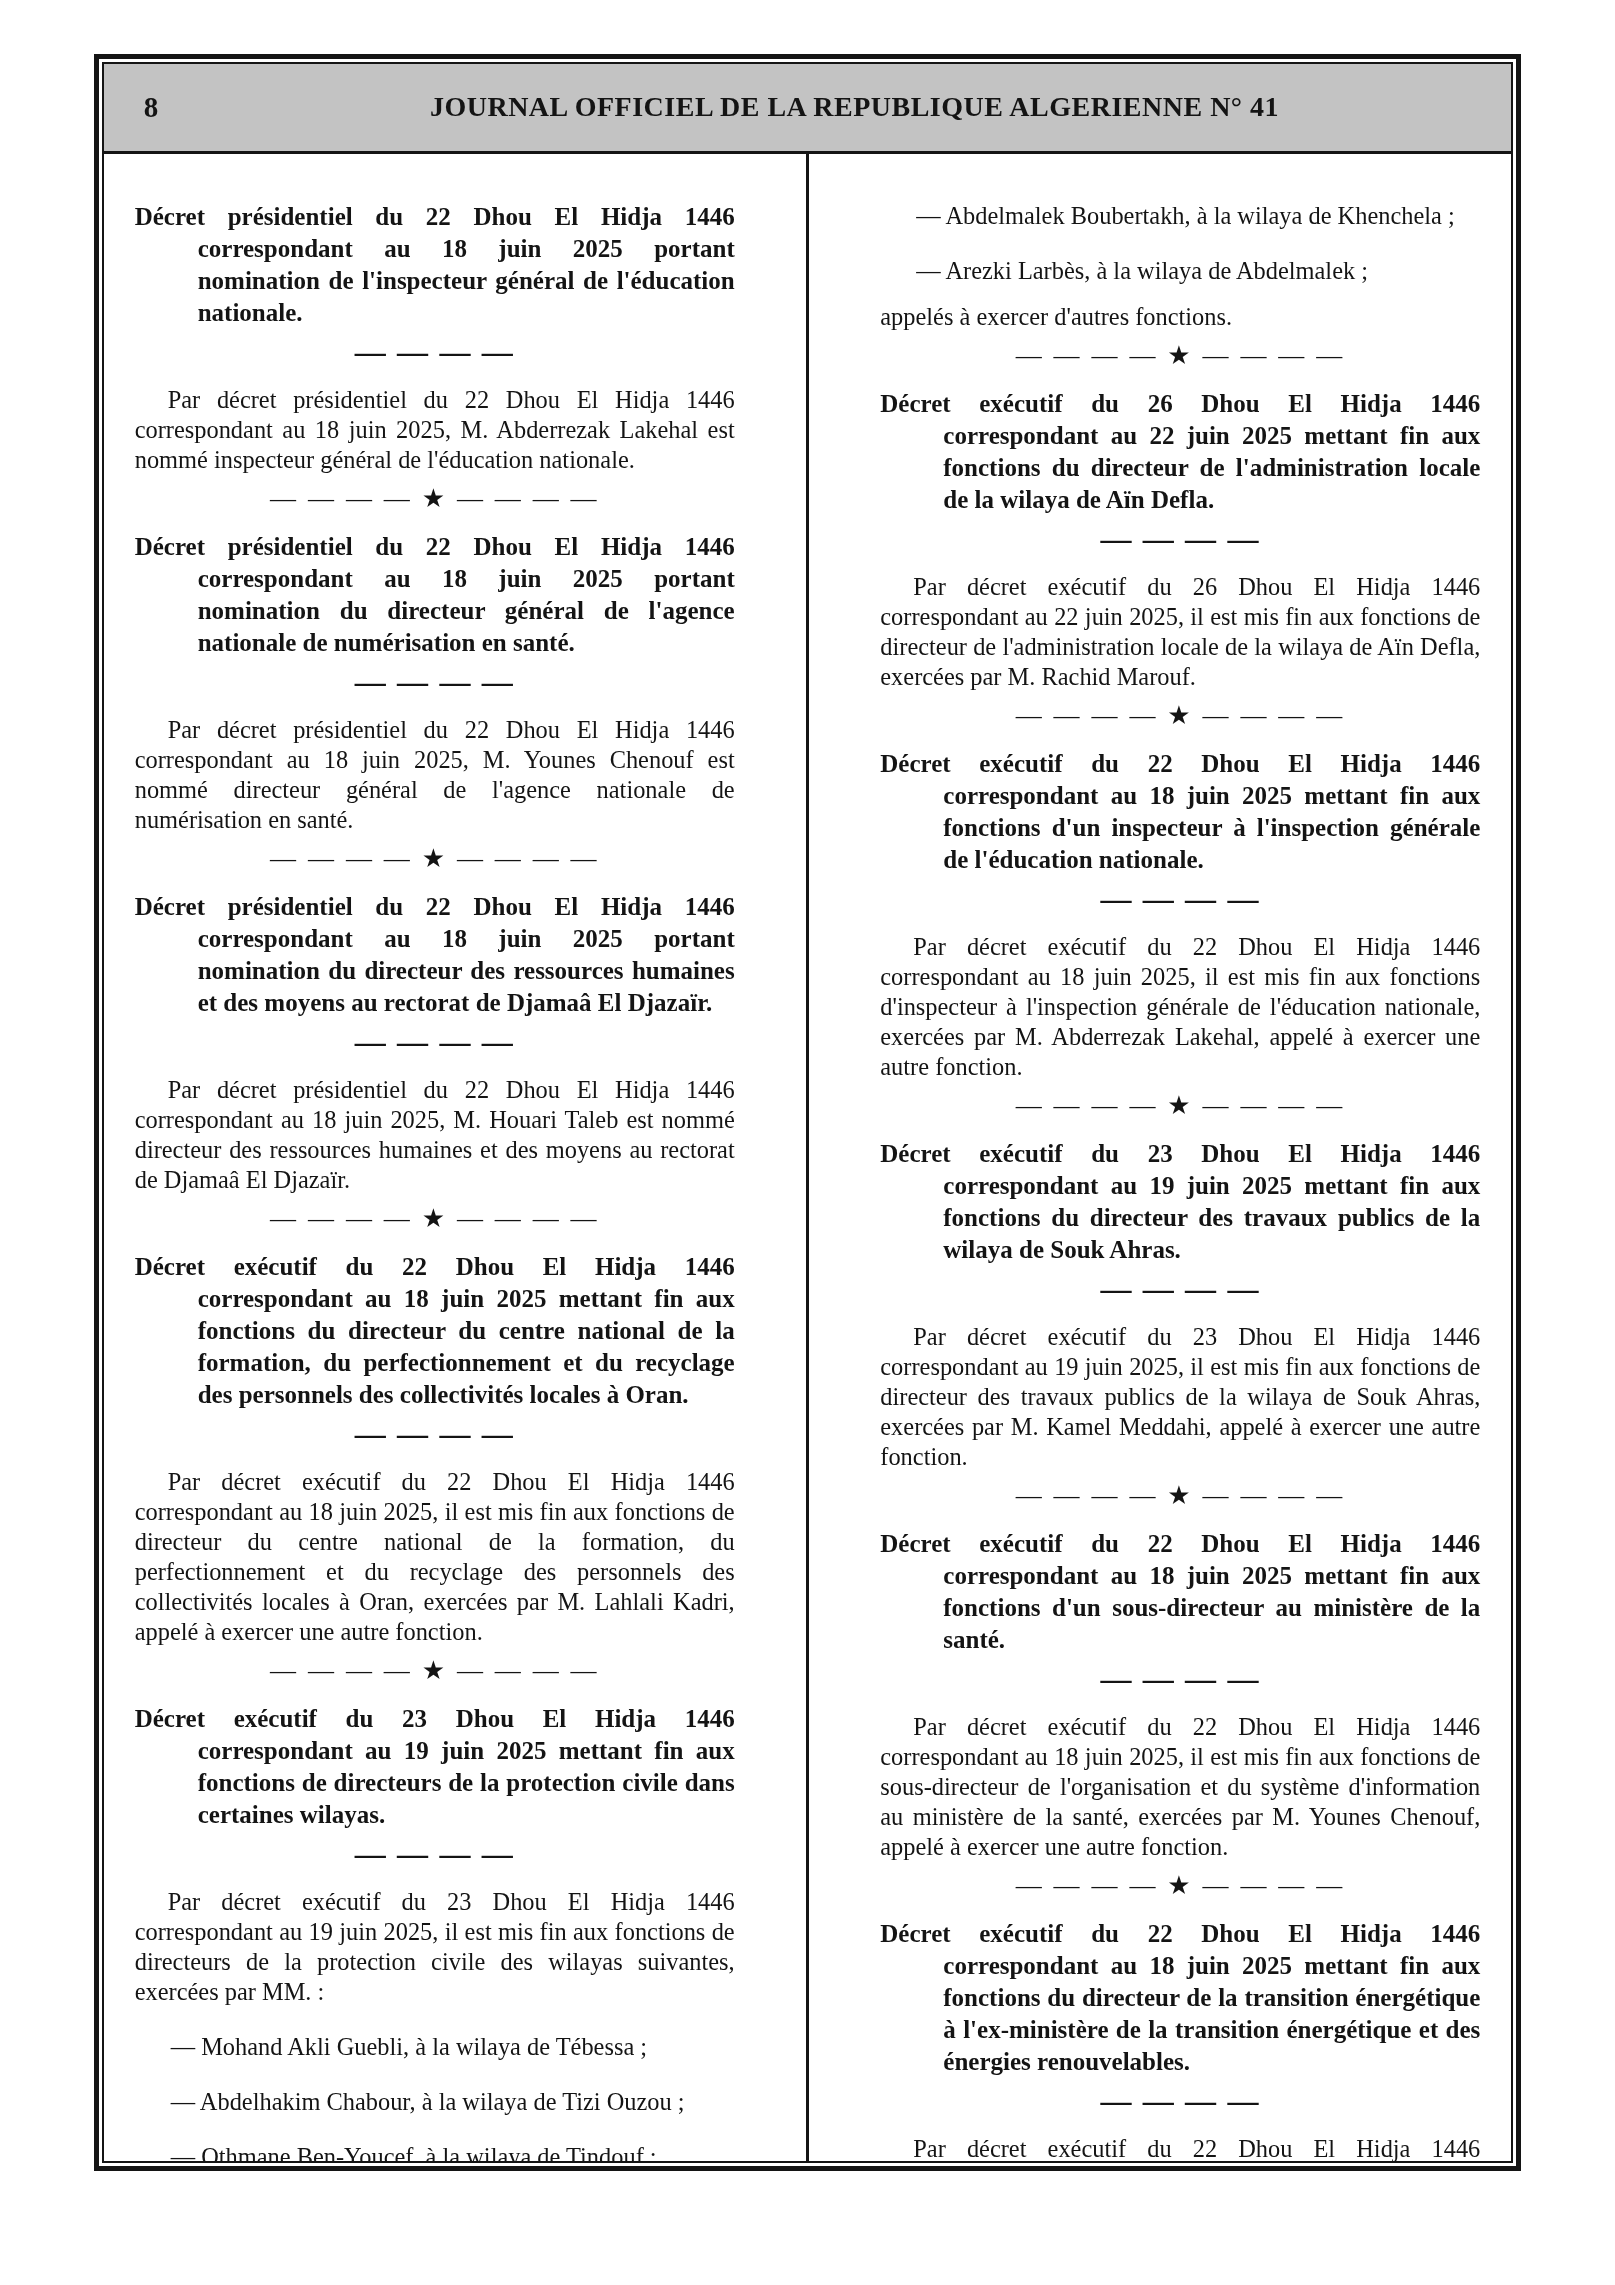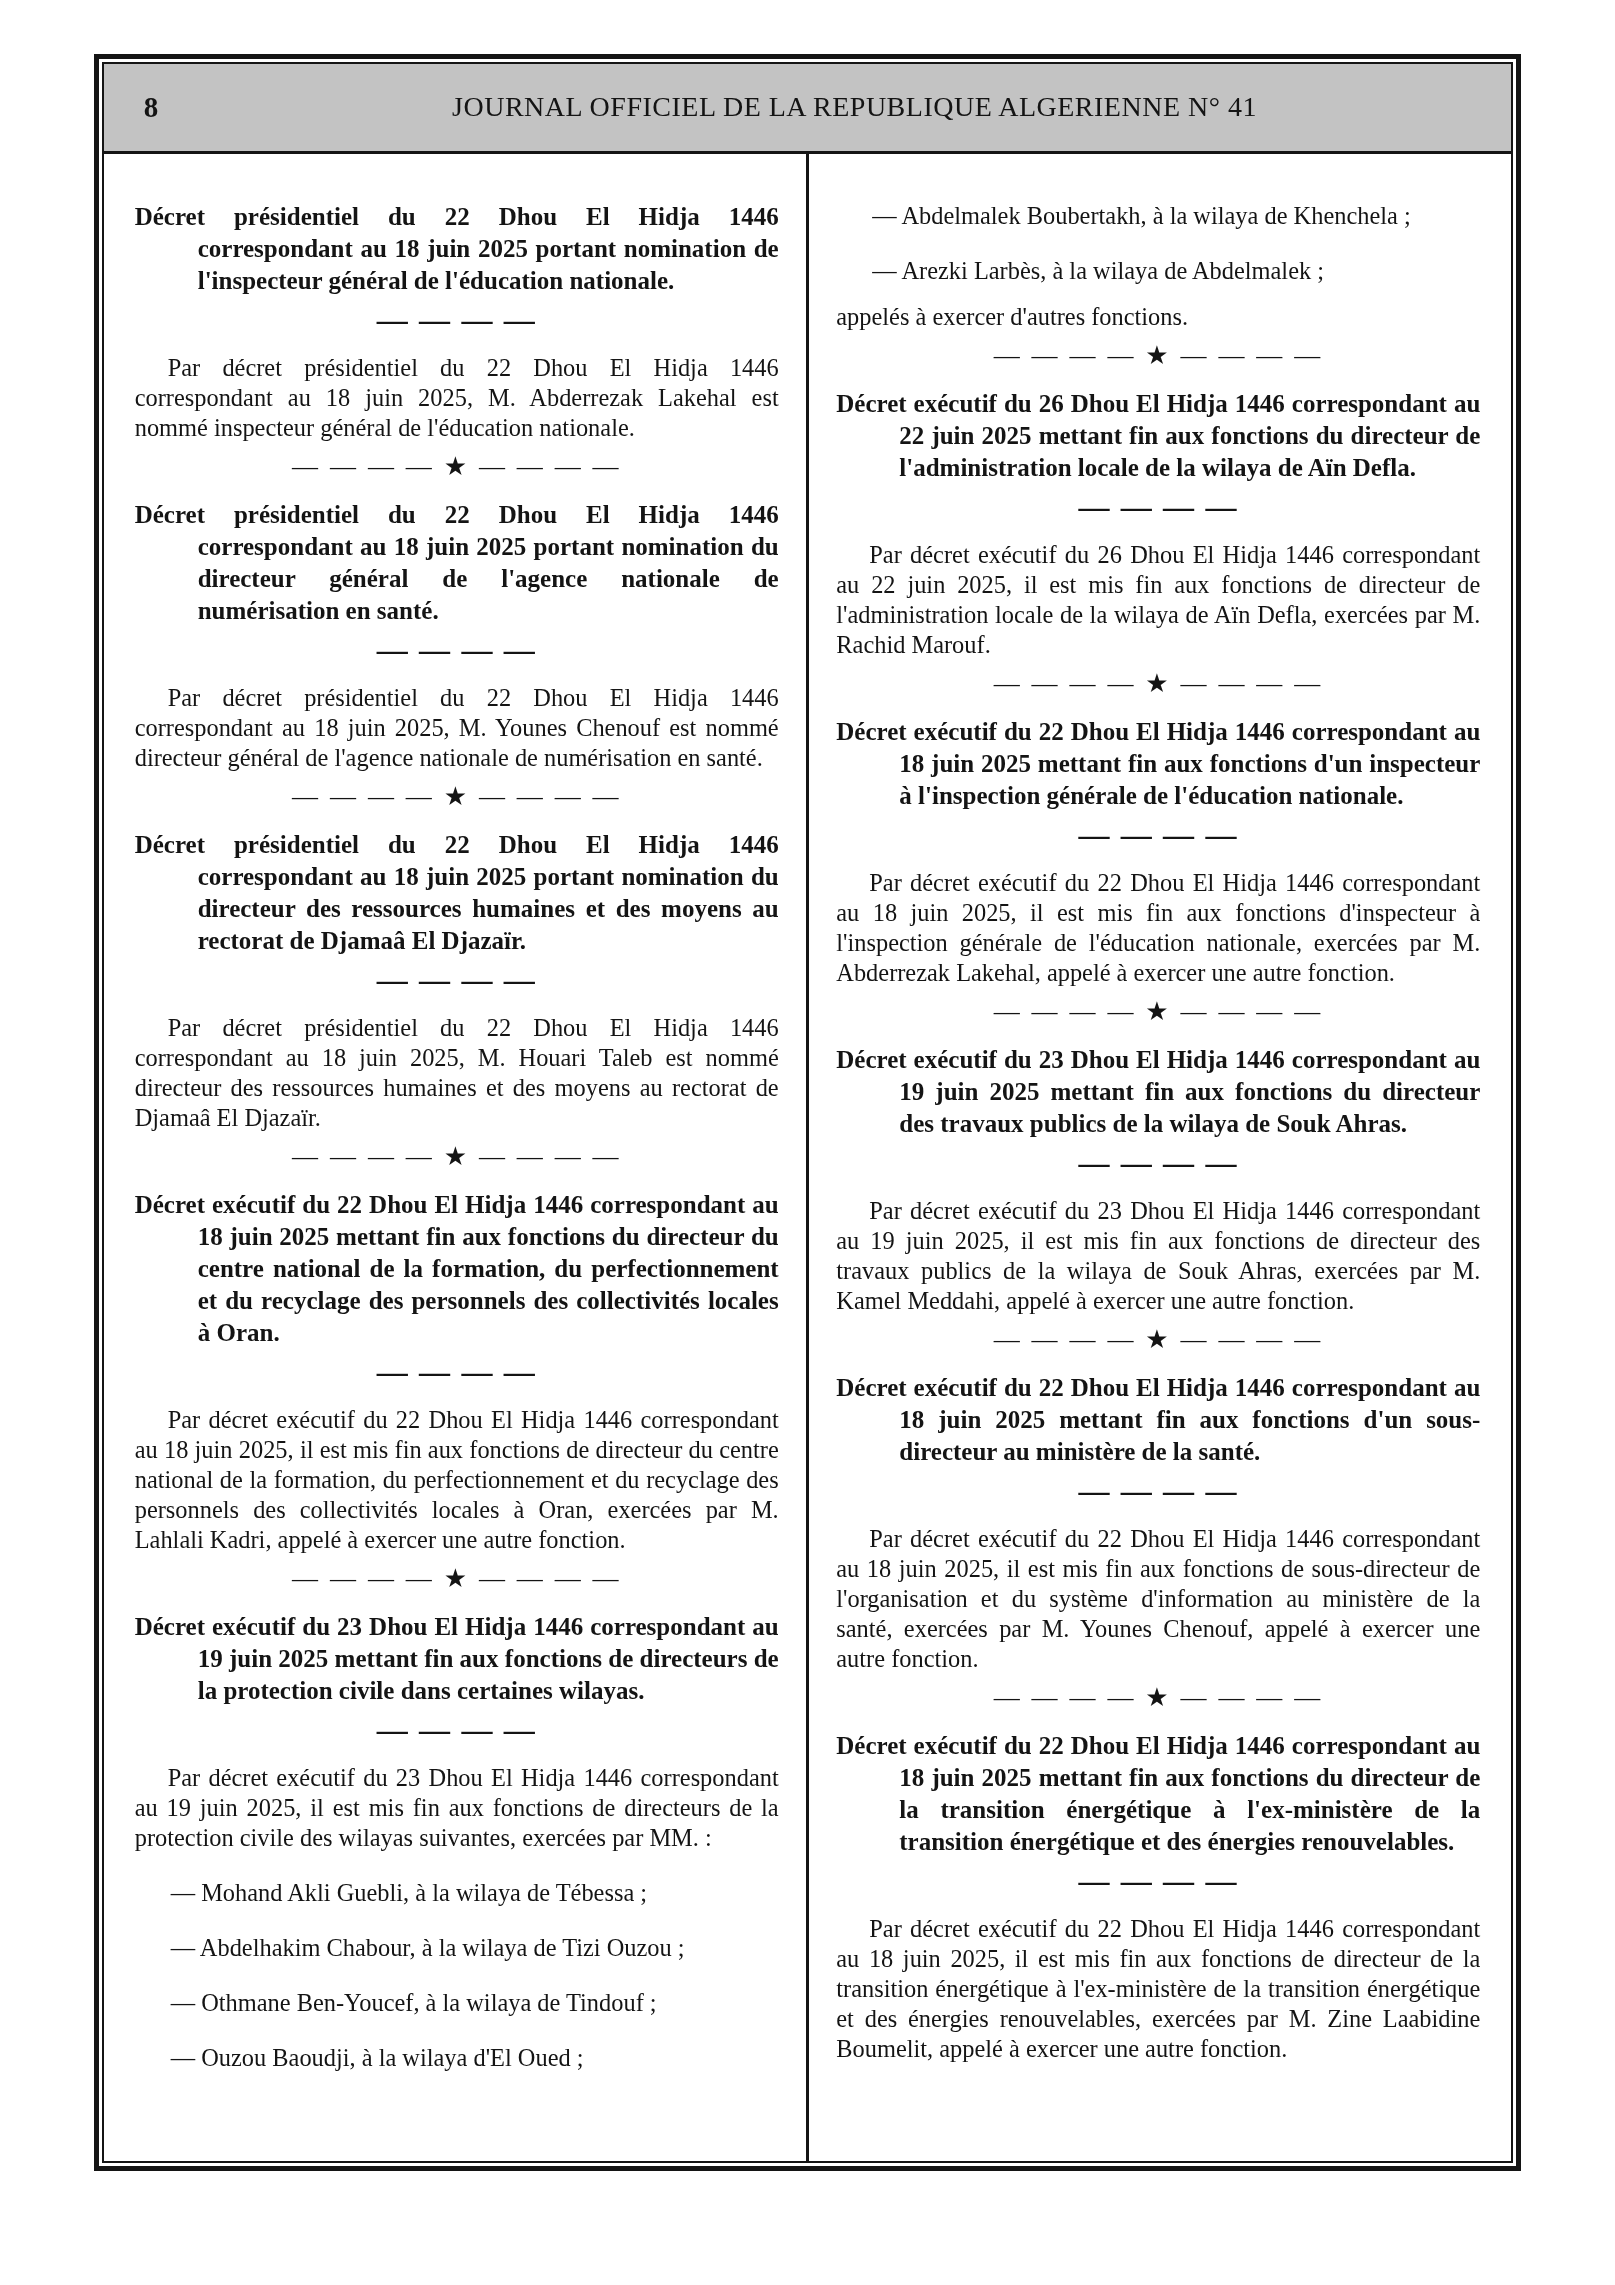--- a/index.html
+++ b/index.html
@@ -38,33 +38,34 @@
     padding:0 18px 0 40px;
     box-sizing:border-box;
   }
   .page-number{
     width:72px;
     font-size:29px;font-weight:bold;
   }
   .title{
     flex:1;
     text-align:center;
-    font-size:28px;font-weight:normal;
+    font-size:28px;font-weight:bold;
     letter-spacing:0.5px;
   }
   .dates{
     width:226px;
     text-align:right;
     font-size:26px;font-weight:bold;
     line-height:36px;
   }
   .content{
     flex:1;
     display:flex;
     overflow:hidden;
+    gap:44px;
   }
   .col{
     flex:1;
     box-sizing:border-box;
     font-size:24.4px;line-height:30px;
   }
   .col-left{padding:47px 27px 0 31px;}
   .col-right{padding:47px 31px 12px 27px;}
   .divider{
     width:3.6px;flex-shrink:0;

